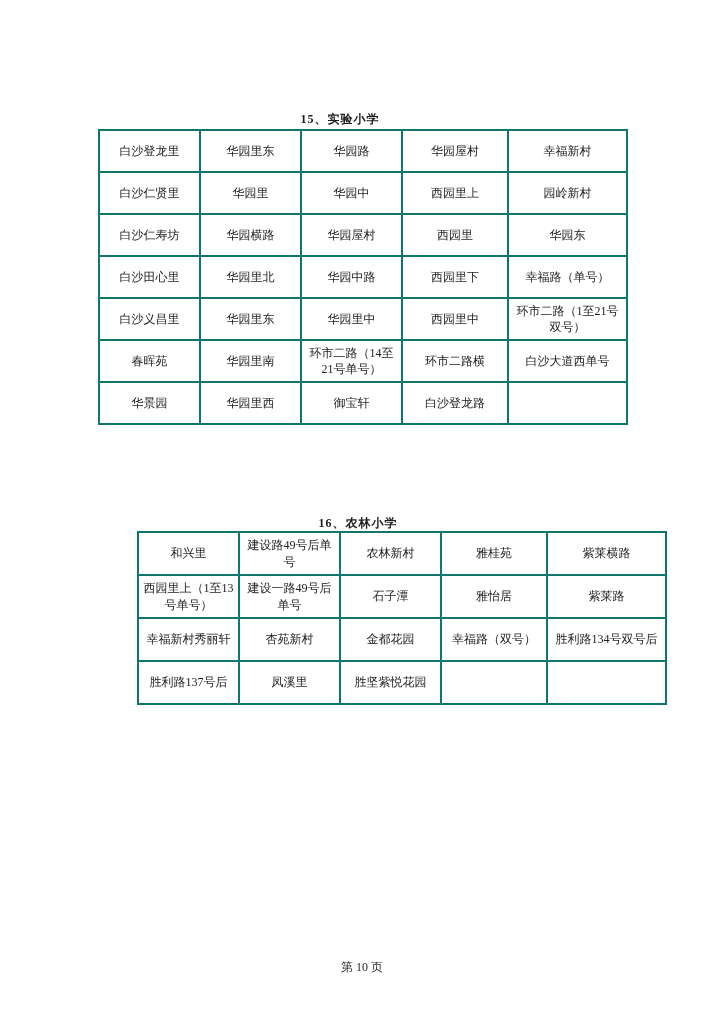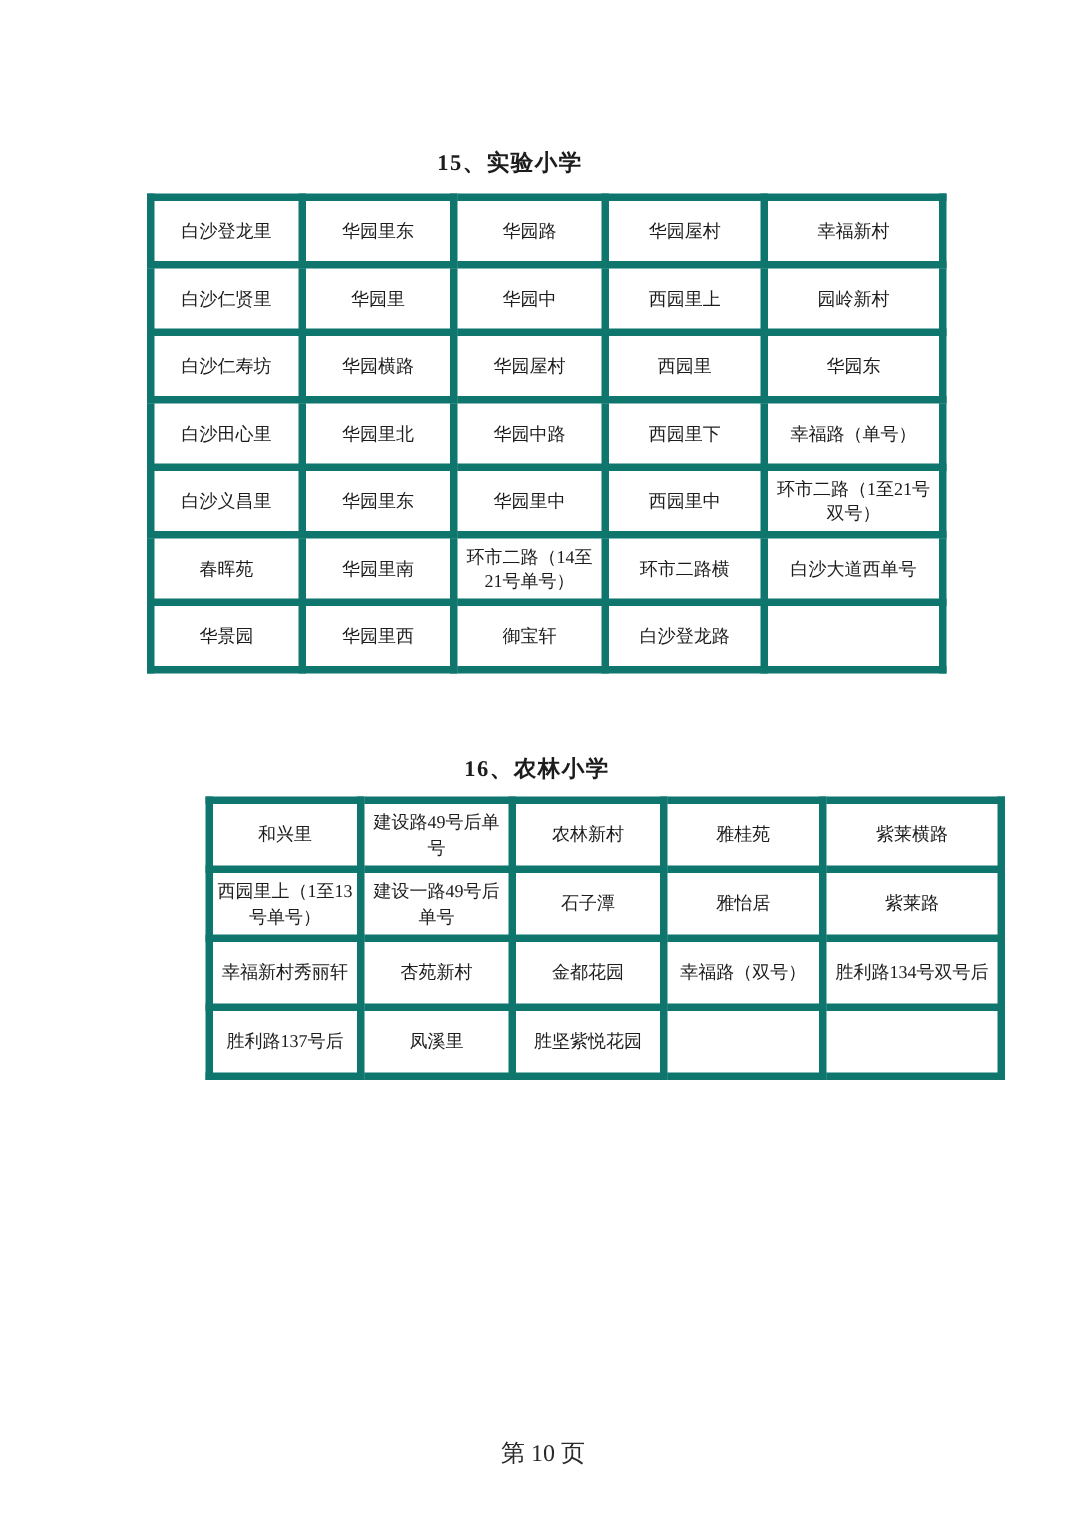--- a/index.html
+++ b/index.html
@@ -13,60 +13,60 @@
     height: 1024px;
     background: #ffffff;
     font-family: "Liberation Serif", "DejaVu Serif", serif;
     color: #1c1c1c;
     overflow: hidden;
   }
   .sec-title {
     position: absolute;
     left: 0;
     right: 44px;            
-    margin: 4px;
+    margin: 16px;
     text-align: center;
-    font-size: 15px;
+    font-size: 12px;
     font-weight: 700;
     letter-spacing: 1px;
     white-space: nowrap;
   }
   #title-15 { top: 95px; }
   #title-16 { top: 499px; padding-left: 36px; }
 
   table.grid {
     position: absolute;
     left: 98px;
     width: 528px;
     border-collapse: collapse;
     table-layout: fixed;
     border: 2px solid #1f1f1f;
   }
   #table-15 { top: 129px; }
   #table-16 { top: 531px; margin-left: 39px; }
 
   table.grid td {
-    border: 5px solid #0f766e;
+    border: 2px solid #0f766e;
     text-align: center;
     vertical-align: middle;
     font-size: 12px;
     line-height: 1.35;
     padding: 1px 2px;
     overflow: hidden;
   }
   #table-15 td { height: 38px; }
   #table-16 td { height: 39px; }
 
   .page-footer {
     position: absolute;
     top: 959px;
     left: 0;
     width: 100%;
     text-align: center;
-    font-size: 16px;
+    font-size: 12px;
     color: #2a2a2a;
   }
 </style>
 </head>
 <body>
 
 <div class="sheet">
 
   <h2 class="sec-title" id="title-15">15、实验小学</h2>
 

